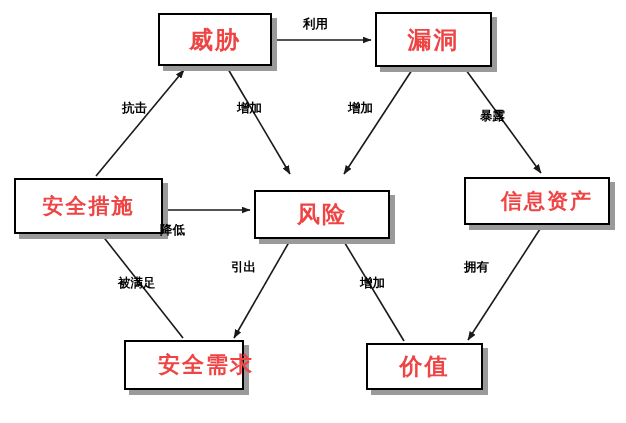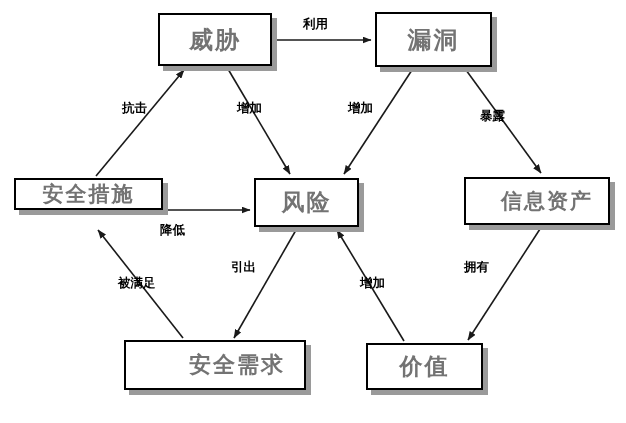--- a/index.html
+++ b/index.html
@@ -25,21 +25,21 @@
     height: 423px;
   }
   .node {
     position: absolute;
     box-sizing: border-box;
     background: #ffffff;
     border: 2px solid #eab308;
     display: flex;
     align-items: center;
     justify-content: center;
-    color: #737373;
+    color: #ef4444;
     font-weight: 700;
     letter-spacing: 2px;
     z-index: 5;
     box-shadow: 5px 5px 0 0 #9a9a9a;
   }
   .node-label {
     line-height: 1;
     white-space: nowrap;
   }
   .edge-label {
@@ -79,30 +79,30 @@
       </g>
   </svg>
 
   <div id="nodes-layer">
       <div class="node" style="left: 158px; top: 13px; width: 114px; height: 53px; background: rgb(255, 255, 255); border-color: rgb(0, 0, 0); box-shadow: rgb(154, 154, 154) 5px 5px 0px 0px;">
         <span class="node-label" style="font-size: 24px;">威胁</span>
       </div>
       <div class="node" style="left: 375px; top: 12px; width: 117px; height: 55px; background: rgb(255, 255, 255); border-color: rgb(0, 0, 0); box-shadow: rgb(154, 154, 154) 5px 5px 0px 0px;">
         <span class="node-label" style="font-size: 24px;">漏洞</span>
       </div>
-      <div class="node" style="left: 14px; top: 178px; width: 149px; height: 32px; background: rgb(255, 255, 255); border-color: rgb(0, 0, 0); box-shadow: rgb(154, 154, 154) 5px 5px 0px 0px;">
+      <div class="node" style="left: 14px; top: 178px; width: 149px; height: 56px; background: rgb(255, 255, 255); border-color: rgb(0, 0, 0); box-shadow: rgb(154, 154, 154) 5px 5px 0px 0px;">
         <span class="node-label" style="font-size: 21px;">安全措施</span>
       </div>
-      <div class="node" style="left: 254px; top: 178px; width: 105px; height: 49px; background: rgb(255, 255, 255); border-color: rgb(0, 0, 0); box-shadow: rgb(154, 154, 154) 5px 5px 0px 0px;">
+      <div class="node" style="left: 254px; top: 190px; width: 136px; height: 49px; background: rgb(255, 255, 255); border-color: rgb(0, 0, 0); box-shadow: rgb(154, 154, 154) 5px 5px 0px 0px;">
         <span class="node-label" style="font-size: 23px;">风险</span>
       </div>
       <div class="node" style="left: 464px; top: 177px; width: 146px; height: 48px; background: rgb(255, 255, 255); border-color: rgb(0, 0, 0); box-shadow: rgb(154, 154, 154) 5px 5px 0px 0px;">
         <span class="node-label" style="font-size: 21px; margin-left: 20px;">信息资产</span>
       </div>
-      <div class="node" style="left: 124px; top: 340px; width: 182px; height: 50px; background: rgb(255, 255, 255); border-color: rgb(0, 0, 0); box-shadow: rgb(154, 154, 154) 5px 5px 0px 0px; padding-left: 44px;">
+      <div class="node" style="left: 124px; top: 340px; width: 120px; height: 50px; background: rgb(255, 255, 255); border-color: rgb(0, 0, 0); box-shadow: rgb(154, 154, 154) 5px 5px 0px 0px; padding-left: 44px;">
         <span class="node-label" style="font-size: 22px;">安全需求</span>
       </div>
       <div class="node" style="left: 366px; top: 343px; width: 117px; height: 47px; background: rgb(255, 255, 255); border-color: rgb(0, 0, 0); box-shadow: rgb(154, 154, 154) 5px 5px 0px 0px;">
         <span class="node-label" style="font-size: 23px;">价值</span>
       </div>
     </div>
   <div id="labels-layer">
       <div class="edge-label" style="left: 303px; top: 18px;">利用</div>
       <div class="edge-label" style="left: 122px; top: 102px;">抗击</div>
       <div class="edge-label" style="left: 237px; top: 102px;">增加</div>

